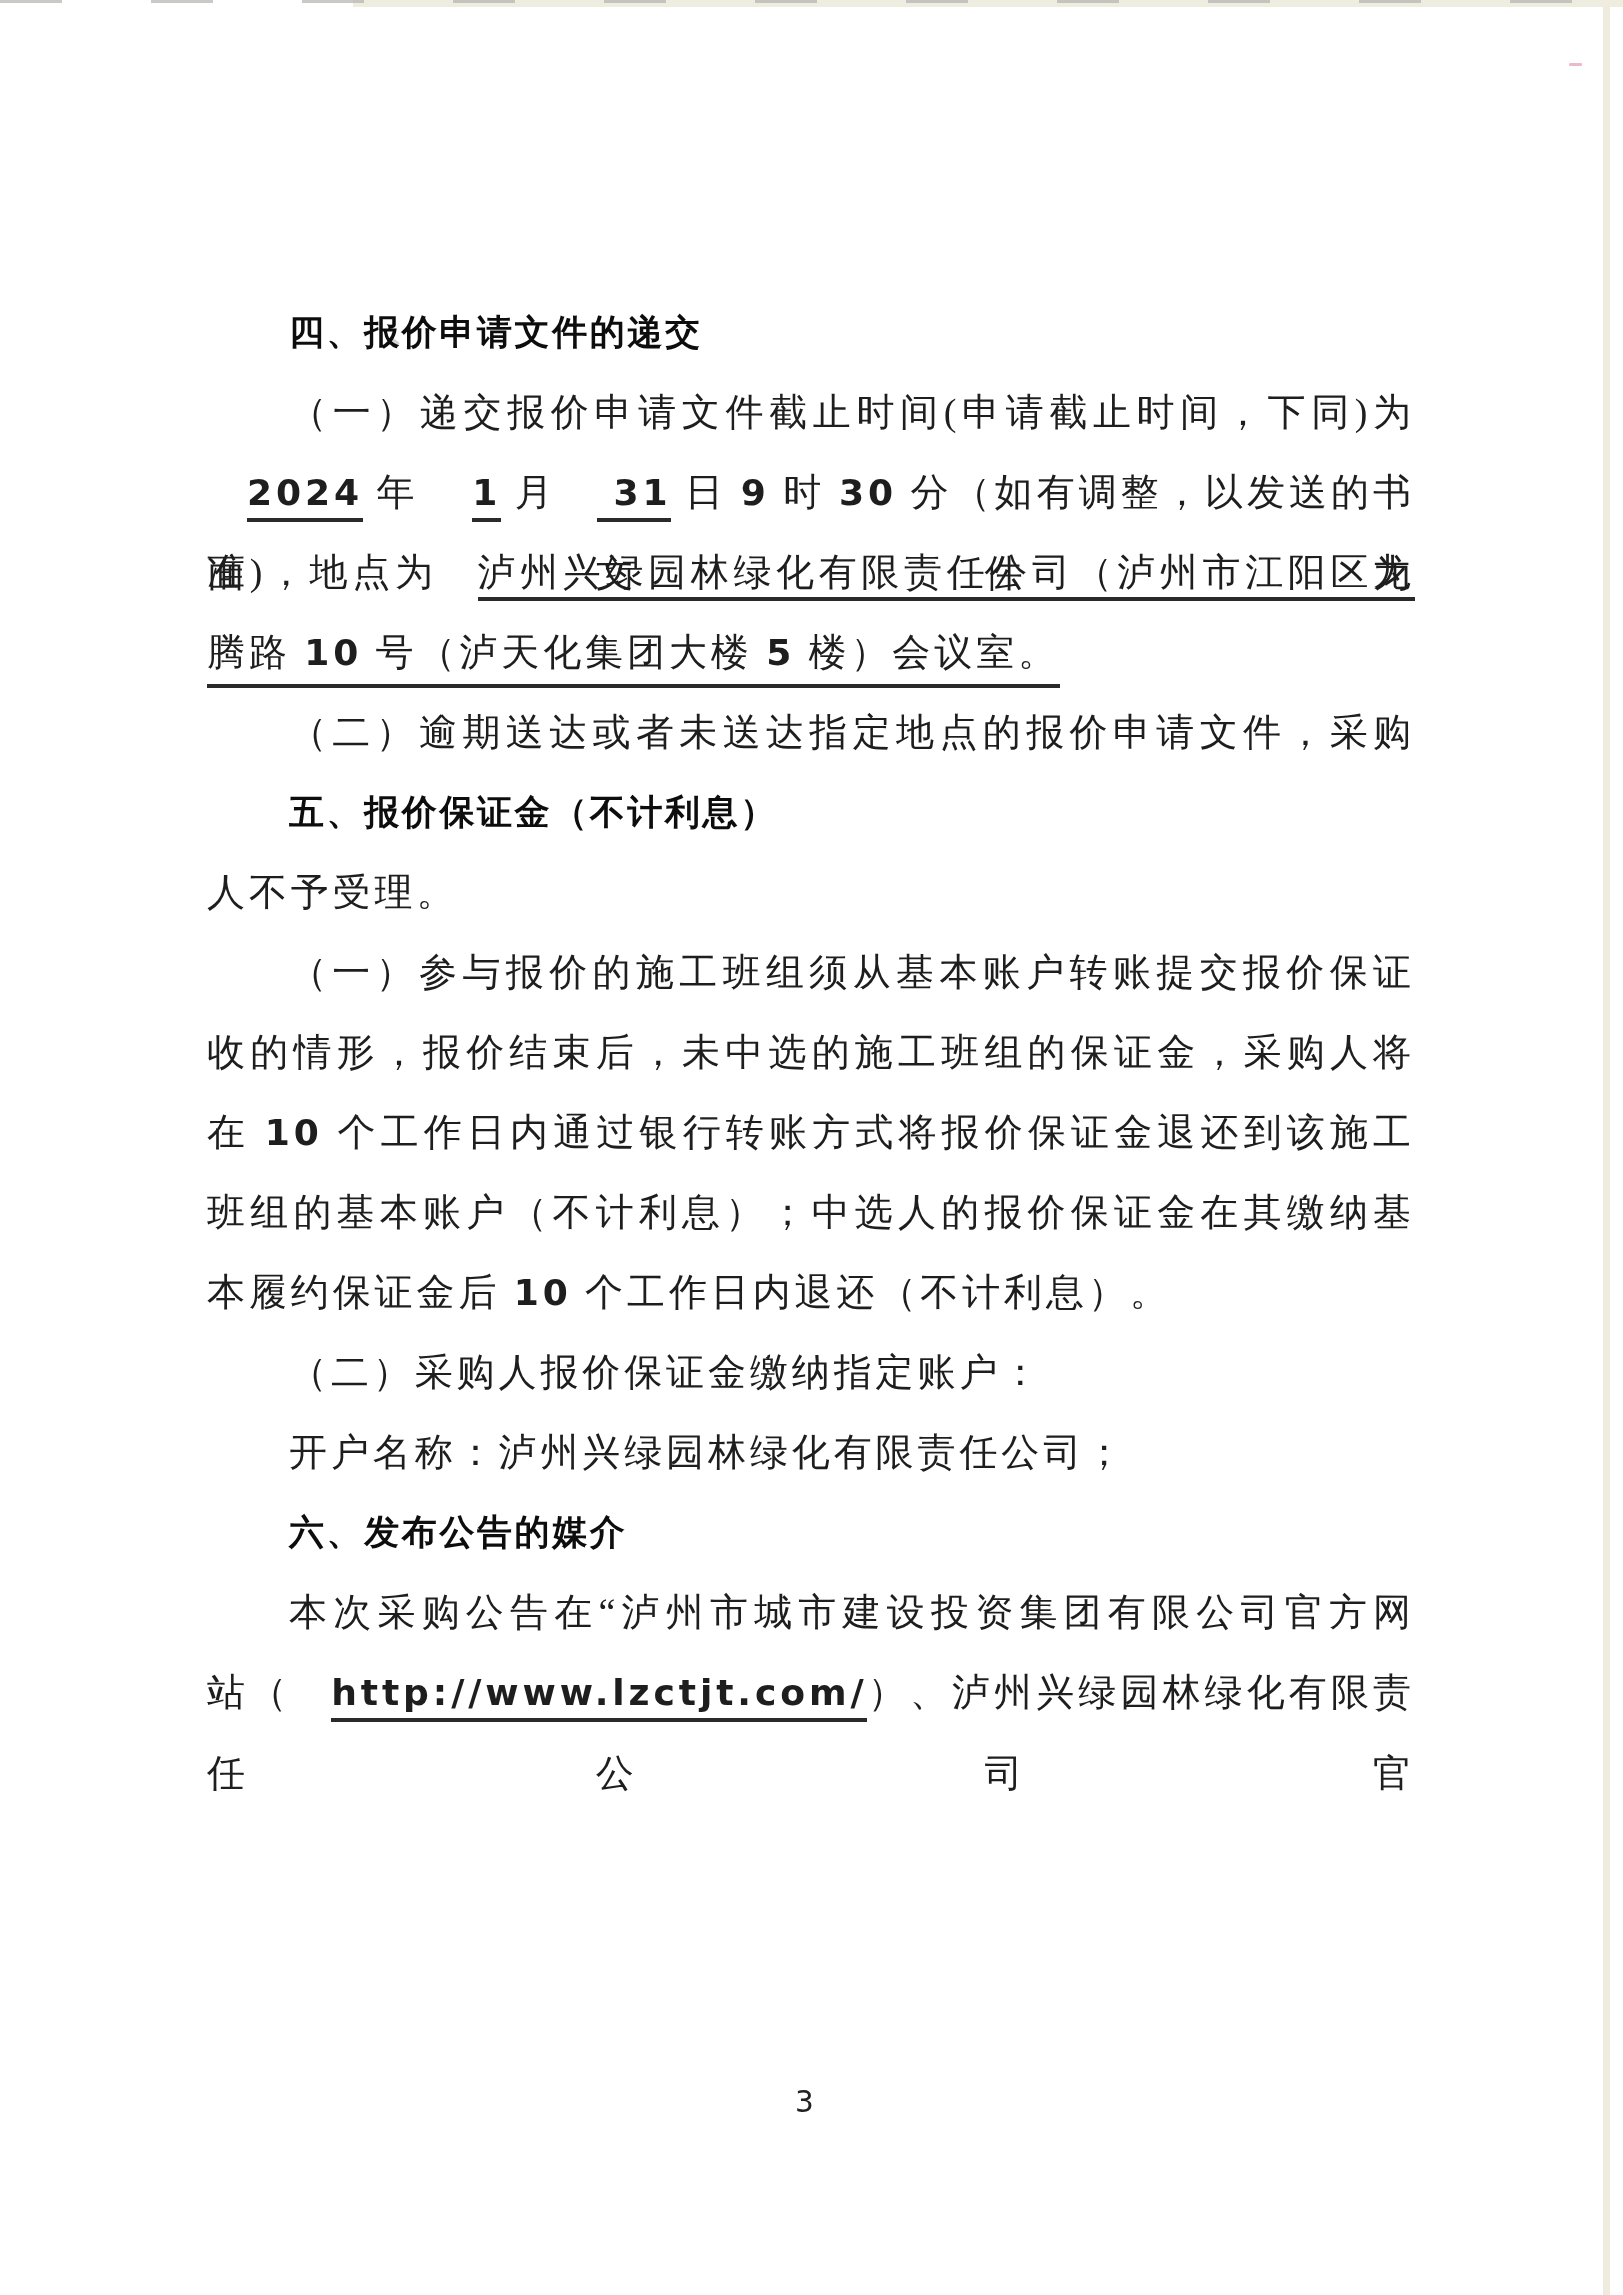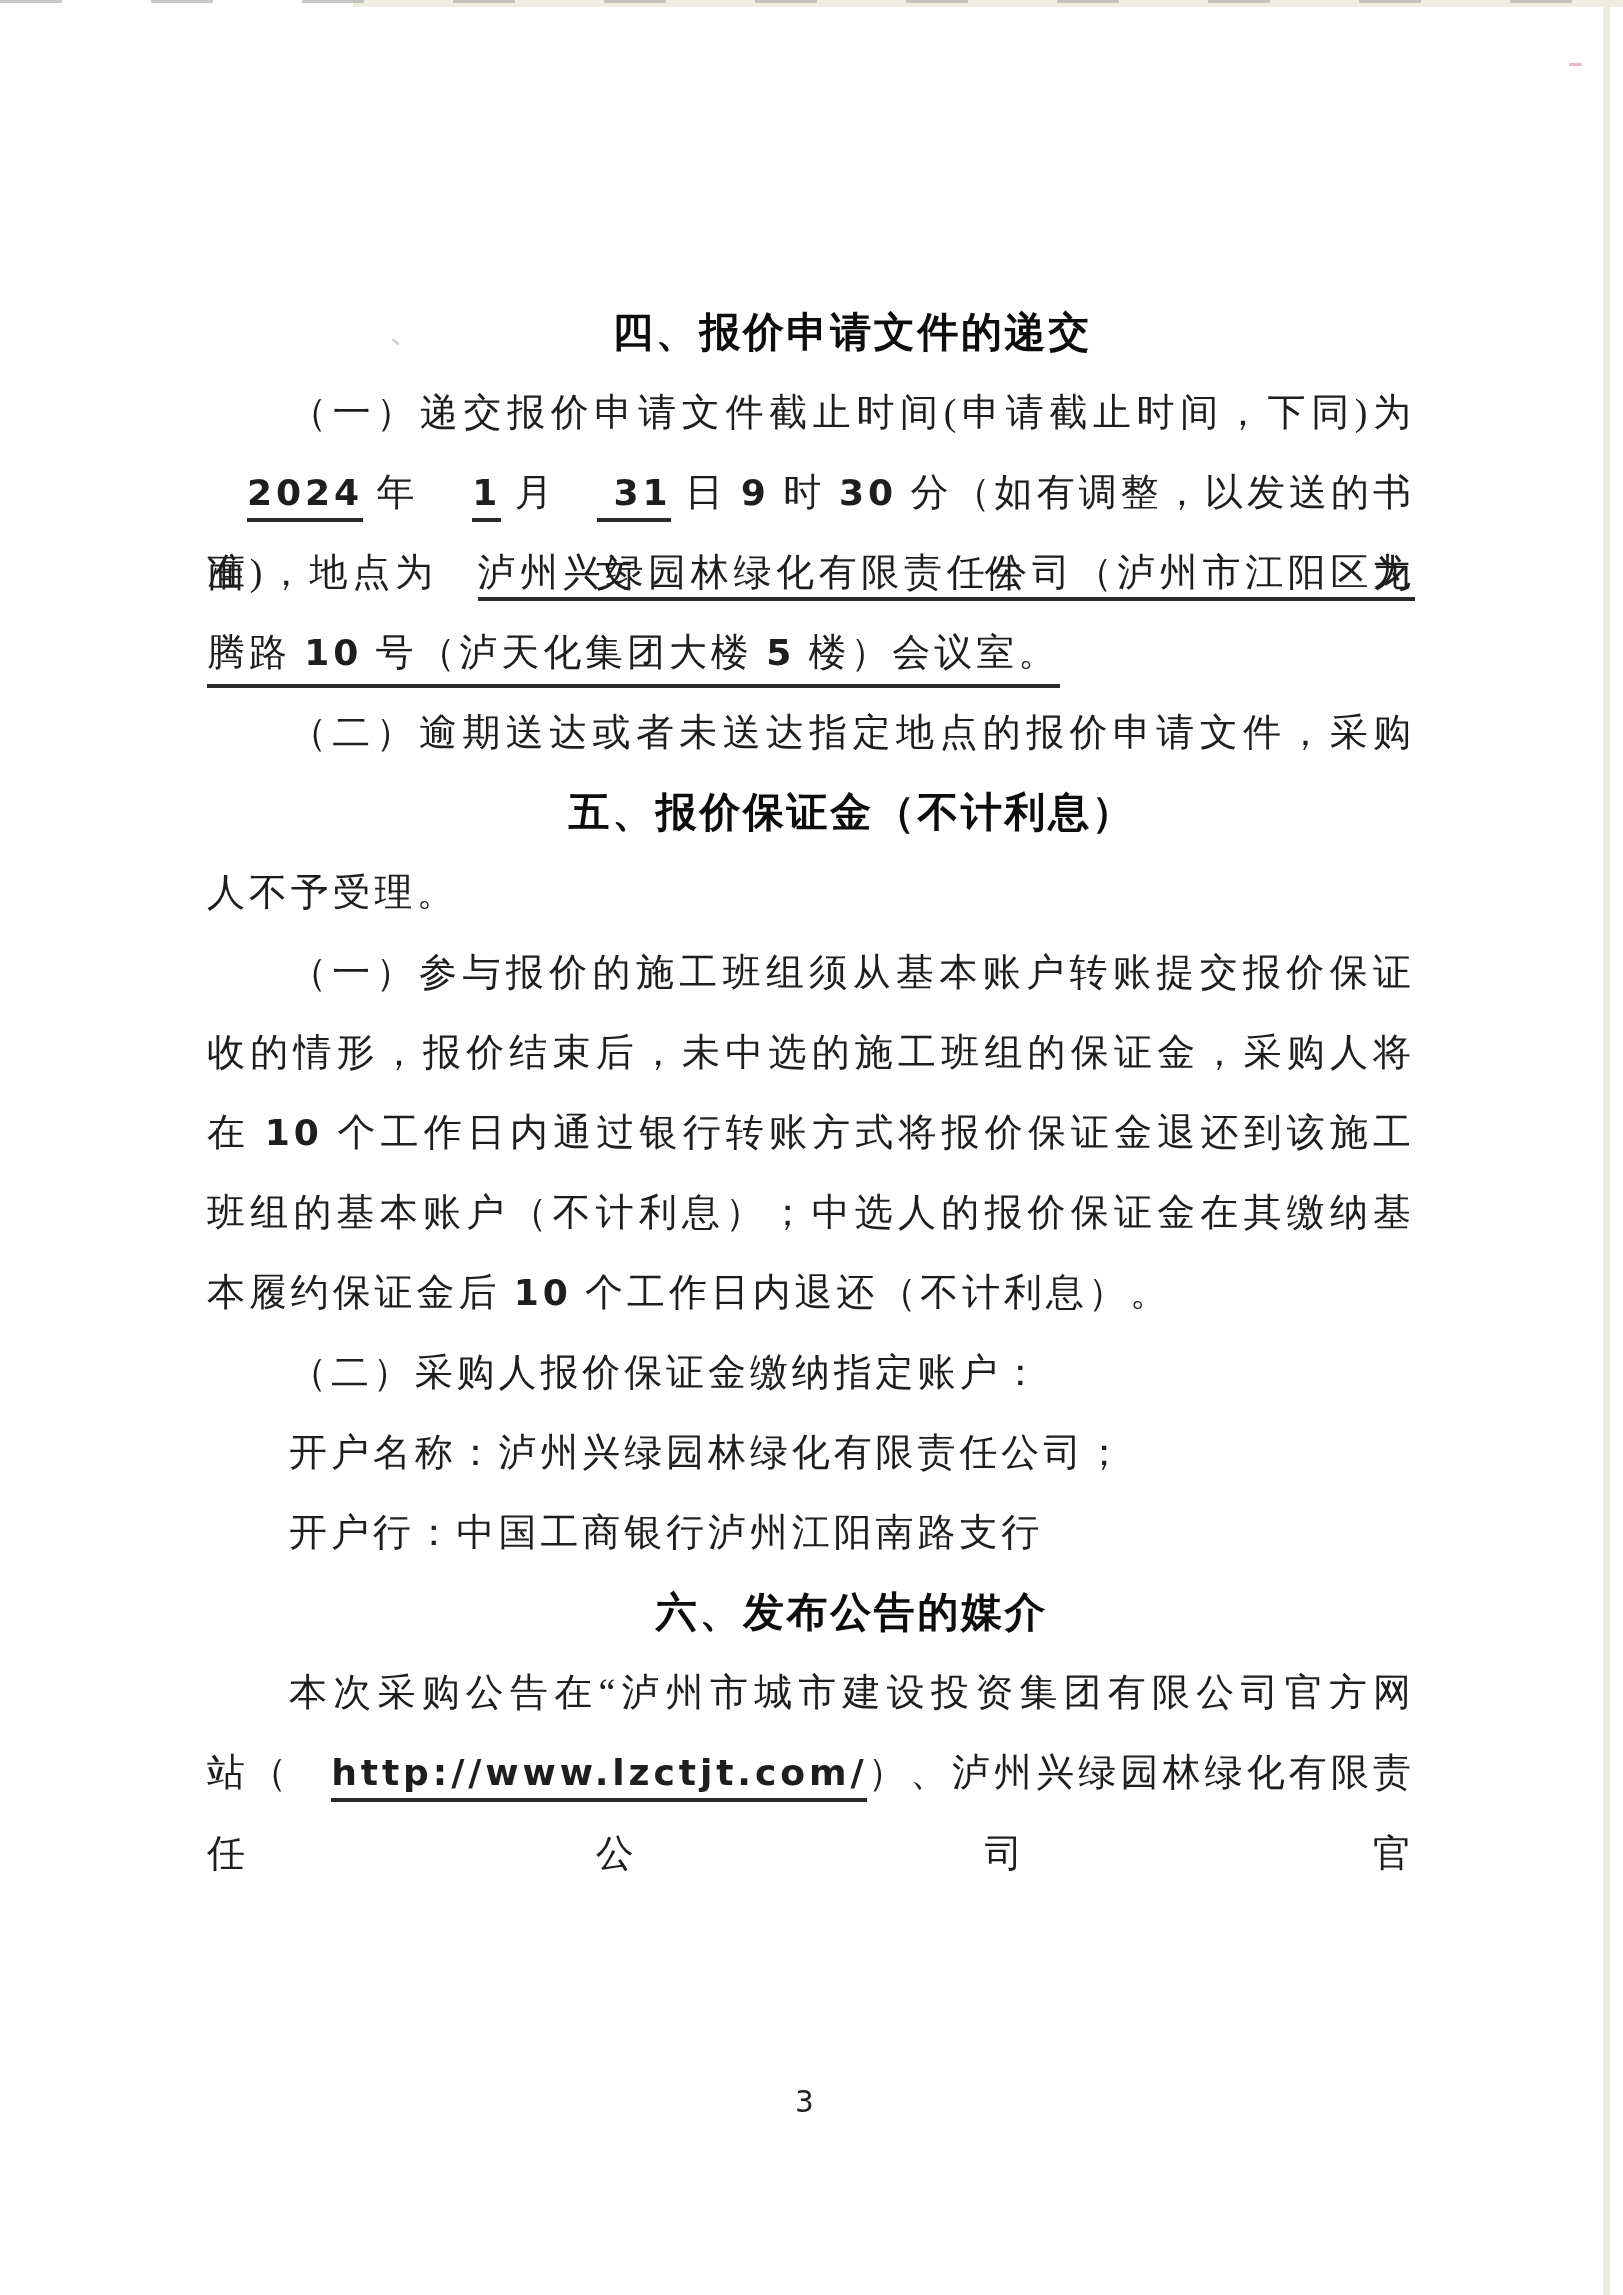--- a/index.html
+++ b/index.html
@@ -54,24 +54,23 @@
   }
   .line.justify {
     white-space: normal;
     text-align: justify;
     text-align-last: justify;
   }
   .line.indent { text-indent: 82px; }
   .line.heading {
     font-family: "Liberation Sans", sans-serif;
     font-weight: 700;
-    font-size: 41px;
+    font-size: 35px;
     letter-spacing: 2.6px;
     color: var(--ink-heavy, #0d0d0d);
-    text-align: center;
   }
   .num {
     font-family: "DejaVu Sans", sans-serif;
     font-weight: 700;
     font-size: 0.95em;
   }
   .u {
     border-bottom: 4.6px solid var(--rule, #2a2a2a);
     padding-bottom: 3.9px;
     white-space: pre;
@@ -109,21 +108,20 @@
       <div class="line indent justify"><span class="">（二）逾期送达或者未送达指定地点的报价申请文件，采购</span></div>
       <div class="line heading indent"><span class="">五、报价保证金（不计利息）</span></div>
       <div class="line"><span class="">人不予受理。</span></div>
       <div class="line indent justify"><span class="">（一）参与报价的施工班组须从基本账户转账提交报价保证</span></div>
       <div class="line justify"><span class="">收的情形，报价结束后，未中选的施工班组的保证金，采购人将</span></div>
       <div class="line justify"><span class="">在 </span><span class="num ">10</span><span class=""> 个工作日内通过银行转账方式将报价保证金退还到该施工</span></div>
       <div class="line justify"><span class="">班组的基本账户（不计利息）；中选人的报价保证金在其缴纳基</span></div>
       <div class="line"><span class="">本履约保证金后 </span><span class="num ">10</span><span class=""> 个工作日内退还（不计利息）。</span></div>
       <div class="line indent"><span class="">（二）采购人报价保证金缴纳指定账户：</span></div>
       <div class="line indent"><span class="">开户名称：泸州兴绿园林绿化有限责任公司；</span></div>
-      <div class="line indent"><span class="">开户行：中国工商银行泸州江阳南路支行</span></div>
       <div class="line heading indent"><span class="">六、发布公告的媒介</span></div>
       <div class="line indent justify"><span class="">本次采购公告在“泸州市城市建设投资集团有限公司官方网</span></div>
       <div class="line justify"><span class="">站（</span><span class="num u">http://www.lzctjt.com/</span><span class="">）、泸州兴绿园林绿化有限责任公司官</span></div>
     </main>
 
   <div class="pagenum">3</div>
 </div>
 
 
 </body></html>

